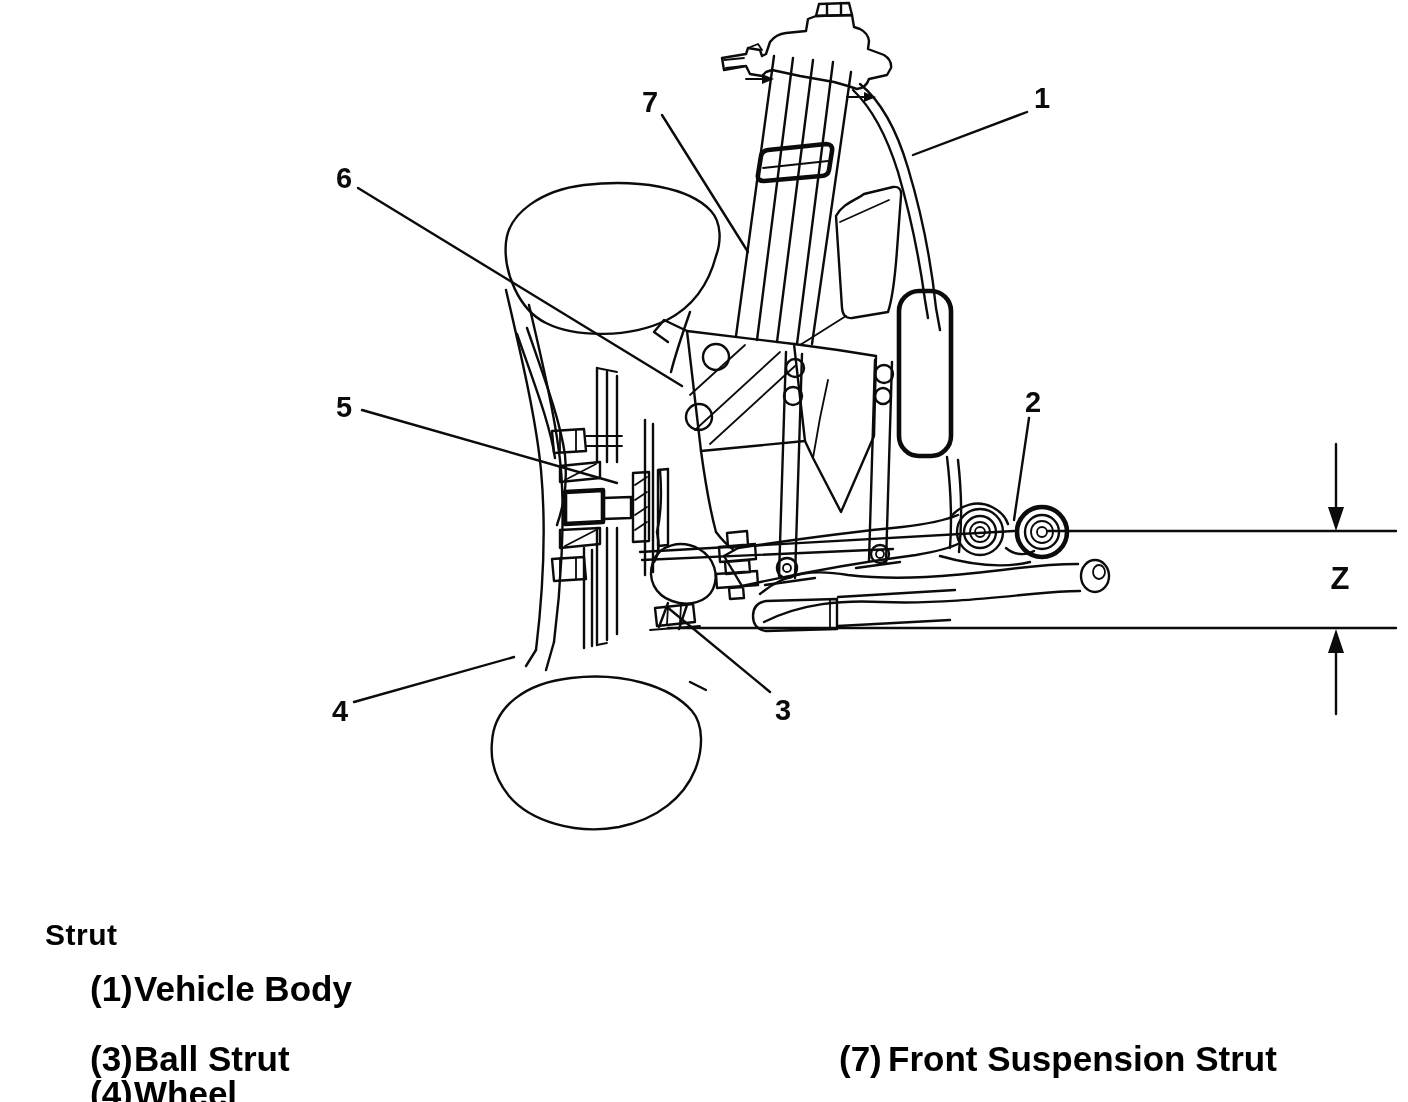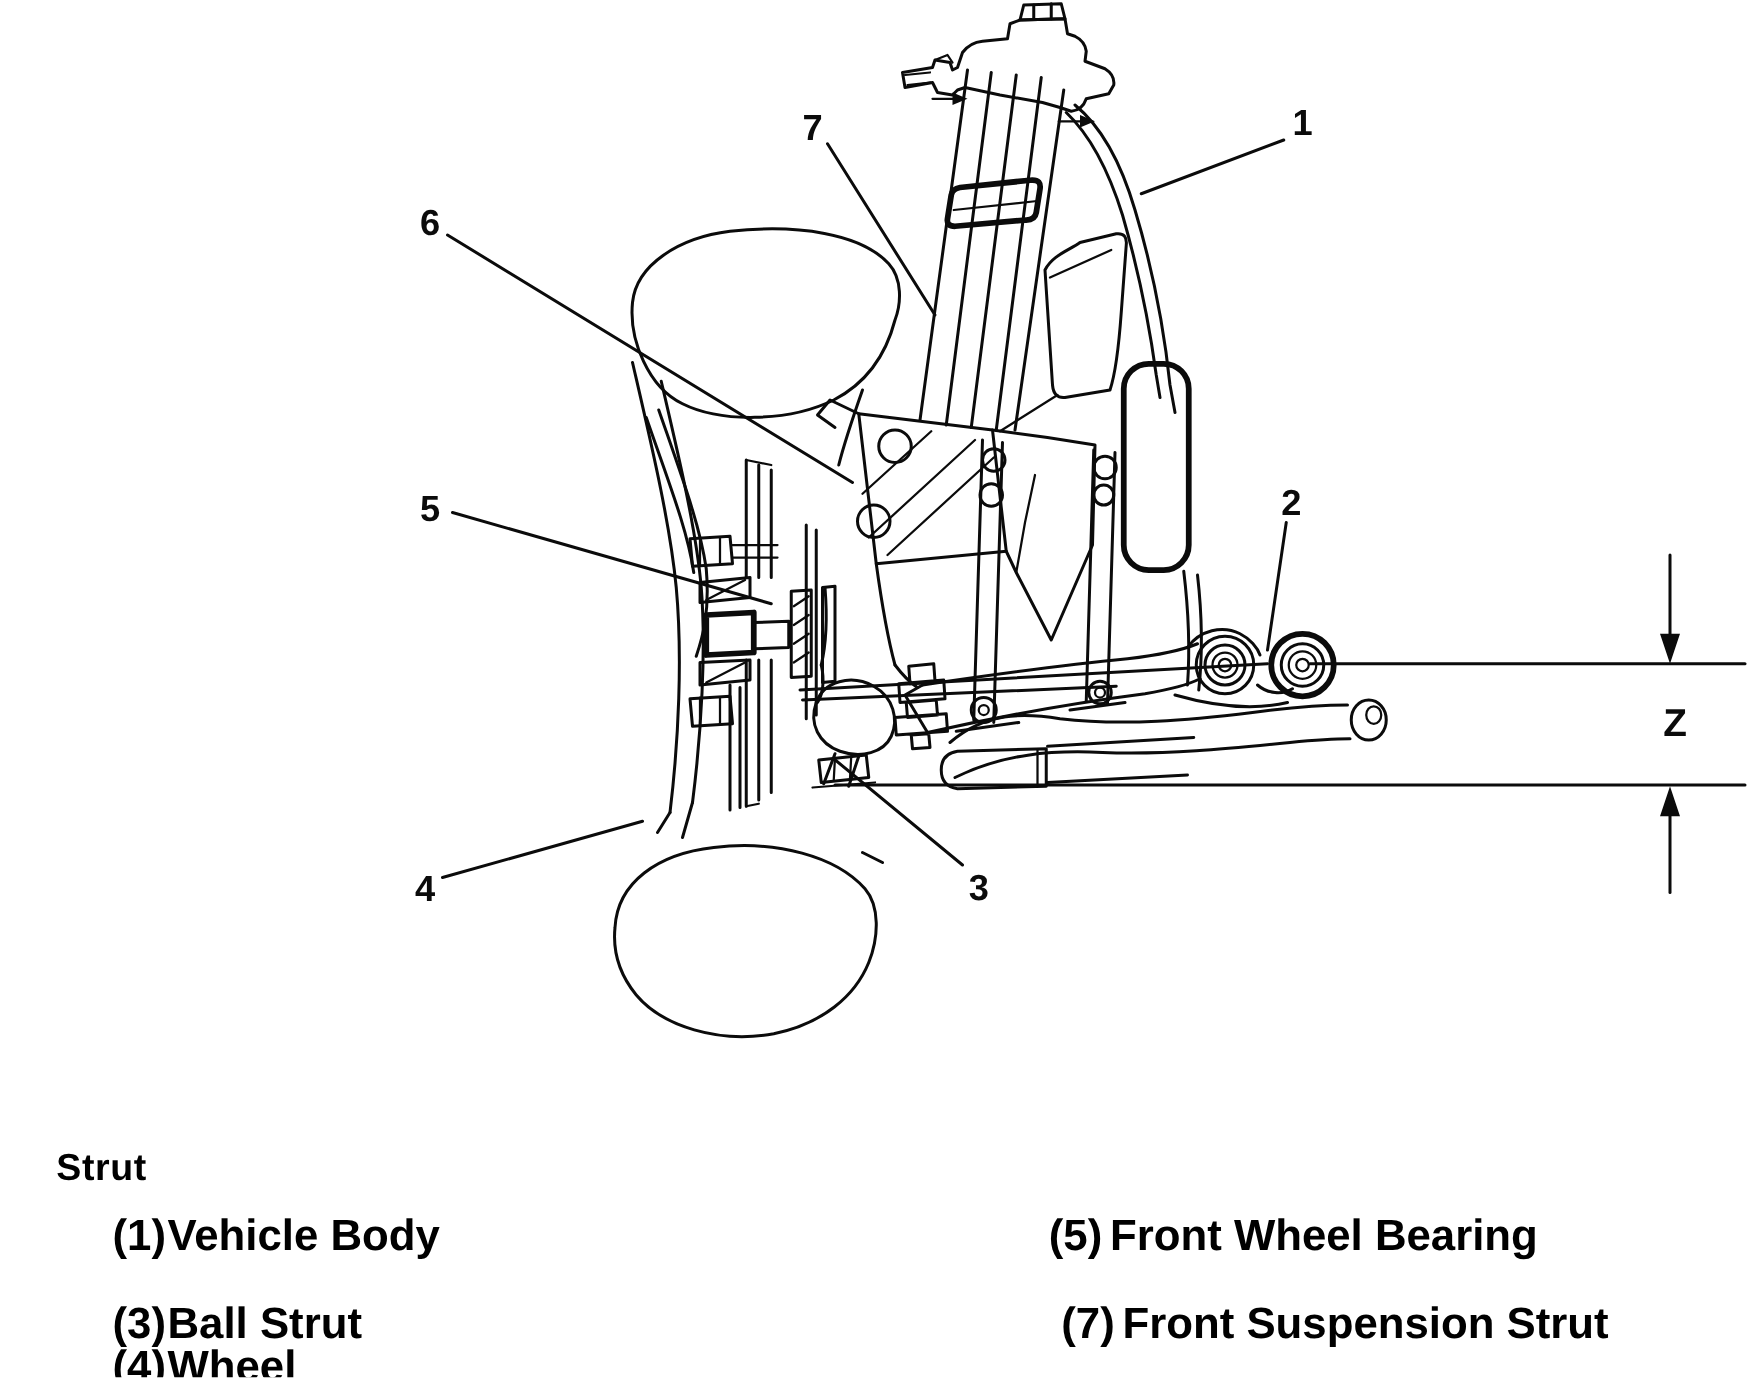--- a/index.html
+++ b/index.html
@@ -186,20 +186,17 @@
 
   <div class="lrow colL" style="top:969px;">
     <span class="lnum">(1)</span><span>Vehicle Body</span>
   </div>
   <div class="lrow colL" style="top:1039px;">
     <span class="lnum">(3)</span><span>Ball Strut</span>
   </div>
   <div class="lrow colL" style="top:1074px;">
     <span class="lnum">(4)</span><span>Wheel</span>
   </div>
-  <div class="lrow colR" style="top:969px;">
-    <span class="lnum">(5)</span><span>Front Wheel Bearing</span>
-  </div>
-  <div class="lrow colR" style="top:1039px;margin-left:10px;">
+  <div class="lrow colR" style="top:1039px;">
     <span class="lnum">(7)</span><span>Front Suspension Strut</span>
   </div>
 
 </div>
 
 </body></html>

